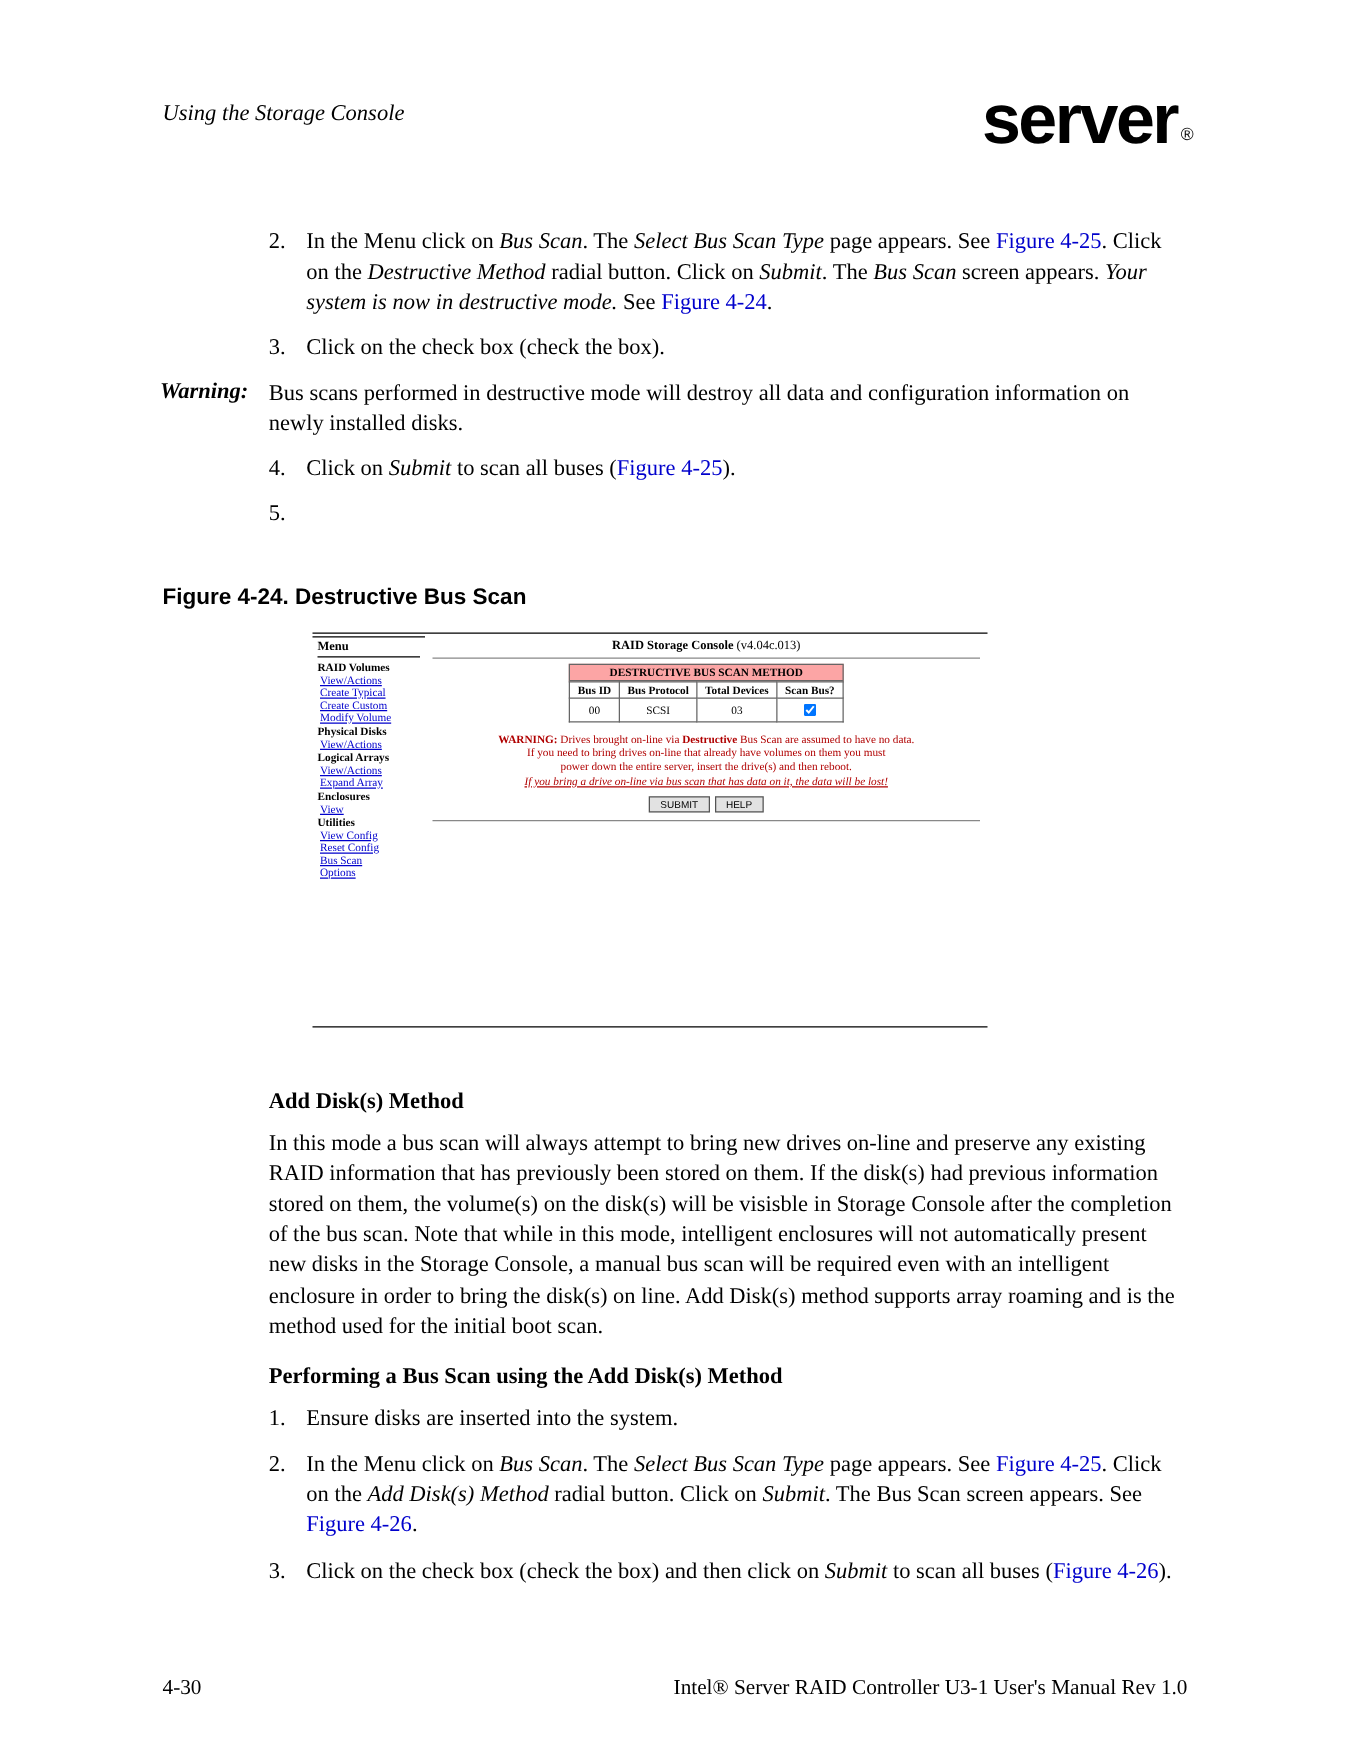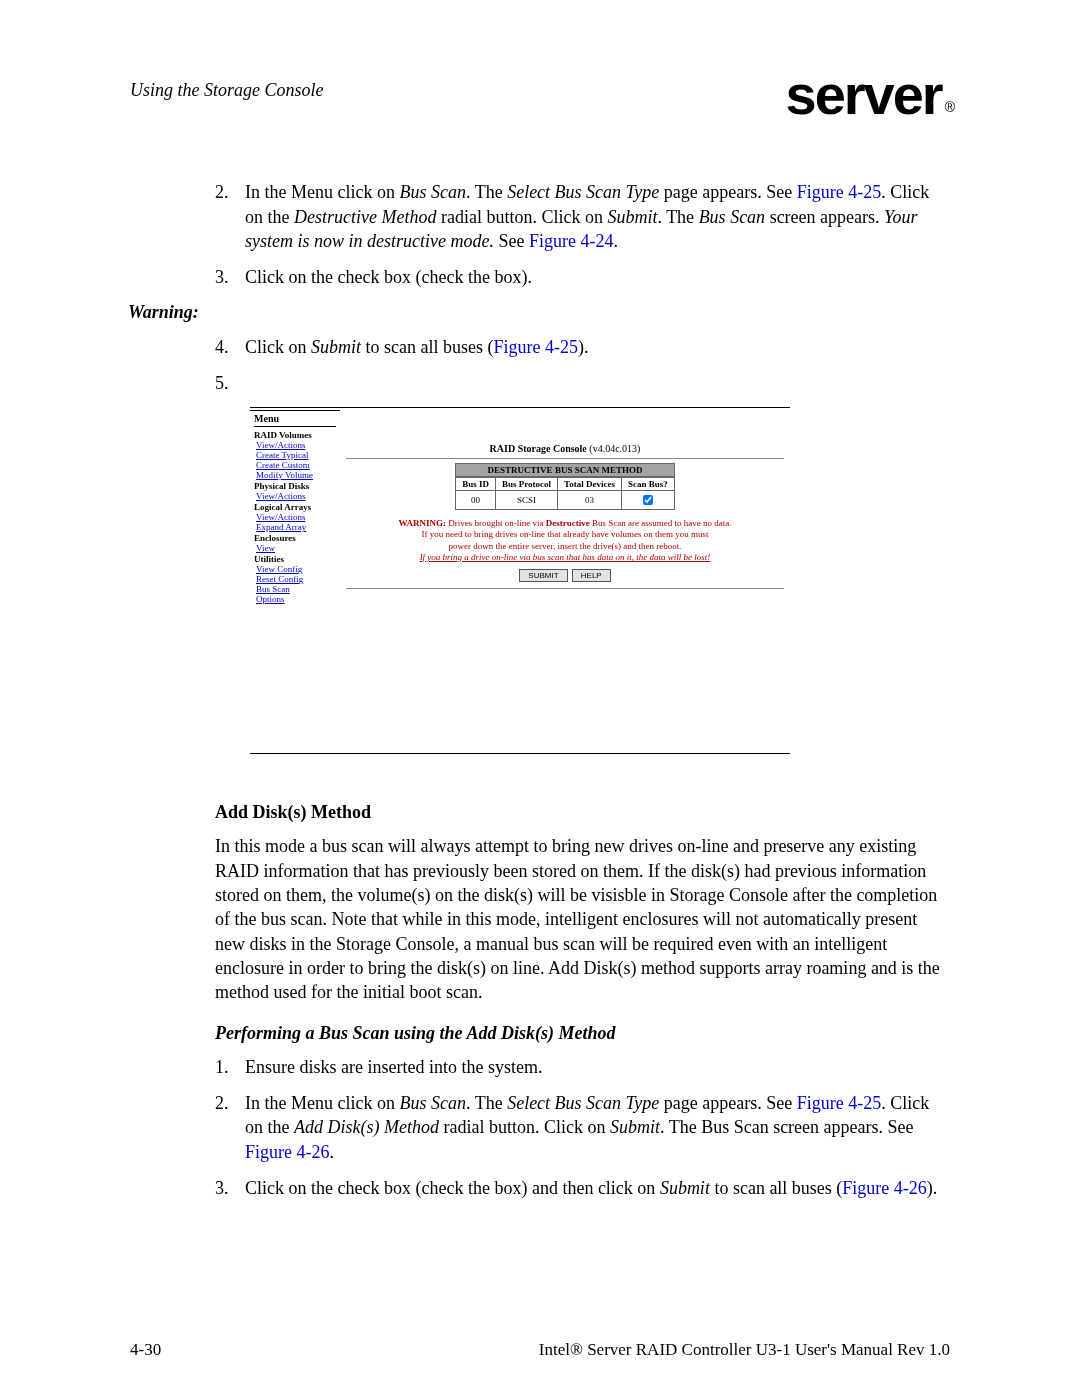--- a/index.html
+++ b/index.html
@@ -115,35 +115,34 @@
   .content-col {
     flex: 1;
     padding: 4px 6px 160px 6px;
     box-sizing: border-box;
   }
   .content-title {
     text-align: center;
     font-weight: bold;
     font-size: 10px;
     margin-bottom: 4px;
-    margin-top: 31px;
   }
   .divider {
     height: 1px;
     background: #888;
     margin: 2px 0 4px 0;
   }
   .tbl {
     border-collapse: collapse;
     margin: 0 auto;
     font-size: 9px;
   }
   .tbl caption {
     font-weight: bold;
-    background: #a3a3a3;
+    background: #fca5a5;
     border: 1px solid #666;
     padding: 1px 14px;
     font-size: 9px;
   }
   .tbl th, .tbl td {
     border: 1px solid #666;
     padding: 1px 6px;
     text-align: center;
     font-weight: bold;
   }
@@ -218,34 +217,36 @@
 
     <div class="ol-item">
       <div class="ol-num">3.</div>
       <div>Click on the check box (check the box).</div>
     </div>
 
   </div>
 
   <div class="warn-row">
     <div class="warn-label">Warning:</div>
+    <div style="font-size:18px;line-height:1.35;">Bus scans performed in destructive mode will destroy all data and configuration information on newly installed disks.</div>
   </div>
 
   <div class="block">
     <div class="ol-item">
       <div class="ol-num">4.</div>
       <div>
         <span>Click on </span><em class="it">Submit</em><span> to scan all buses (</span><span class="link">Figure 4-25</span><span>).</span>
       </div>
     </div>
     <div class="ol-item">
       <div class="ol-num">5.</div>
     </div>
   </div>
 
+  <div class="fig-caption">Figure 4-24. Destructive Bus Scan</div>
 
   <div class="figure-wrap">
     <div class="menu-col">
       <div class="menu-title">Menu</div>
       <div class="menu-head">RAID Volumes</div>
       <a class="menu-link">View/Actions</a>
       <a class="menu-link">Create Typical</a>
       <a class="menu-link">Create Custom</a>
       <a class="menu-link">Modify Volume</a>
       <div class="menu-head">Physical Disks</div>
@@ -298,21 +299,21 @@
         <button class="btn">HELP</button>
       </div>
       <div class="divider" style="margin-top:6px;"></div>
     </div>
   </div>
 
   <div class="block">
     <div class="section-sub">Add Disk(s) Method</div>
     <div class="para">In this mode a bus scan will always attempt to bring new drives on-line and preserve any existing RAID information that has previously been stored on them. If the disk(s) had previous information stored on them, the volume(s) on the disk(s) will be visisble in Storage Console after the completion of the bus scan. Note that while in this mode, intelligent enclosures will not automatically present new disks in the Storage Console, a manual bus scan will be required even with an intelligent enclosure in order to bring the disk(s) on line. Add Disk(s) method supports array roaming and is the method used for the initial boot scan.</div>
 
-    <div class="section-sub" style="margin-top:16px;font-style:italic;">Performing a Bus Scan using the Add Disk(s) Method</div>
+    <div class="section-sub" style="margin-top:16px;">Performing a Bus Scan using the Add Disk(s) Method</div>
 
     <div class="ol-item">
       <div class="ol-num">1.</div>
       <div>Ensure disks are inserted into the system.</div>
     </div>
 
     <div class="ol-item">
       <div class="ol-num">2.</div>
       <div>
         <span>In the Menu click on </span><em class="it">Bus Scan</em><span>. The </span><em class="it">Select Bus Scan Type</em><span> page appears. See </span><span class="link">Figure 4-25</span><span>. Click on the </span><em class="it">Add Disk(s) Method</em><span> radial button. Click on </span><em class="it">Submit</em><span>. The Bus Scan screen appears. See </span><span class="link">Figure 4-26</span><span>.</span>

